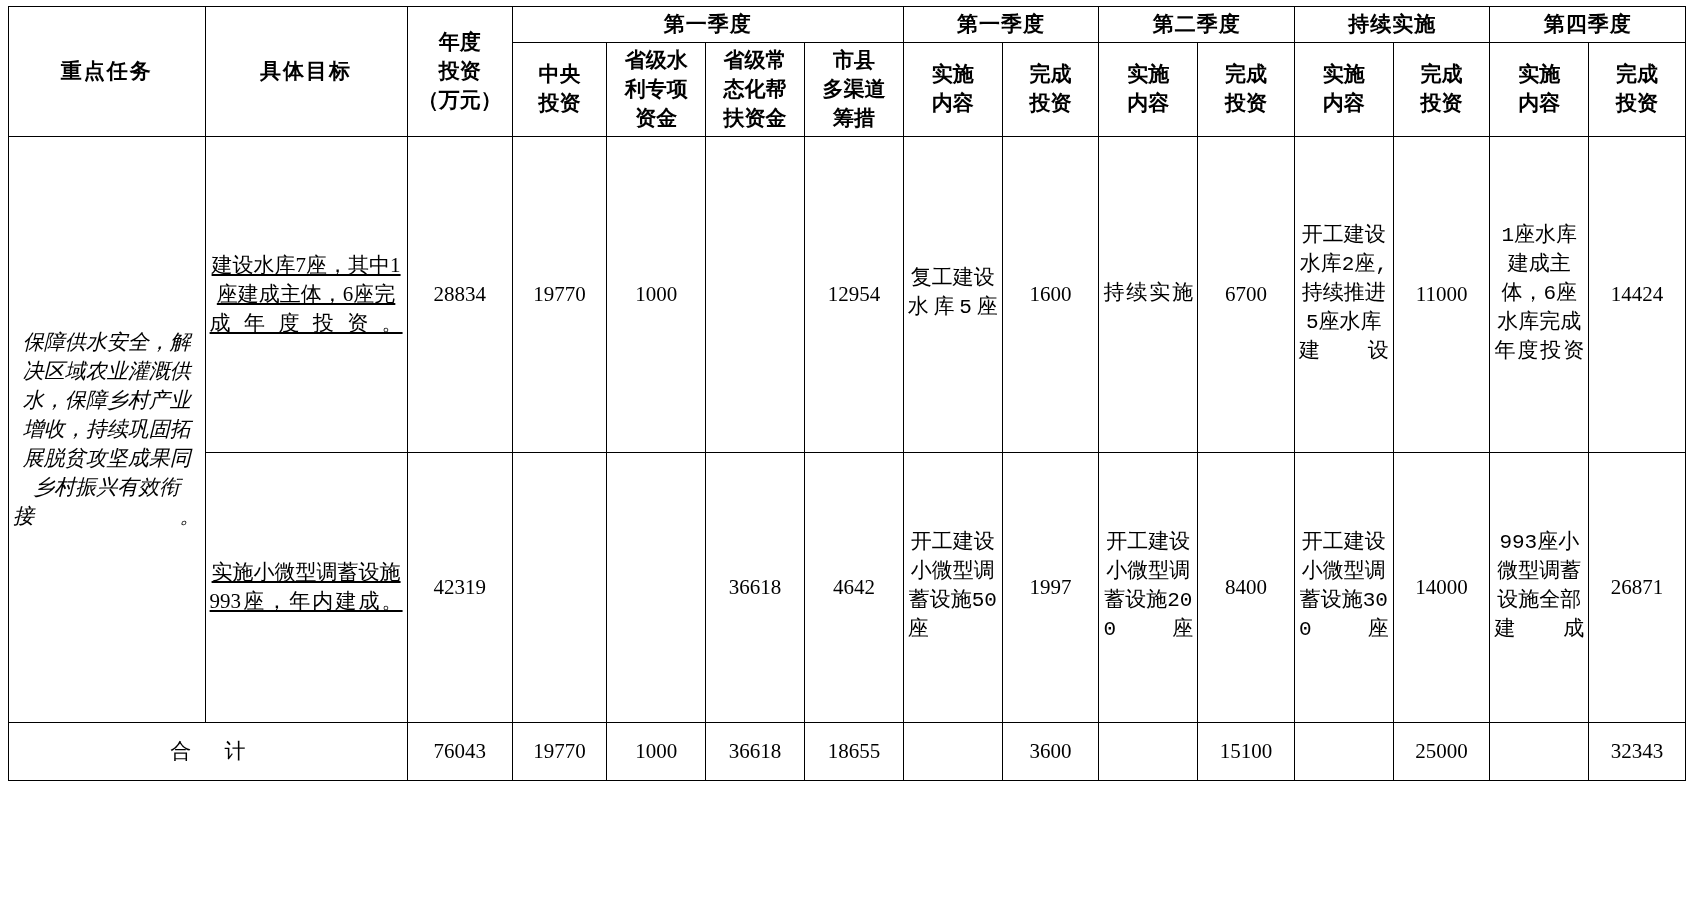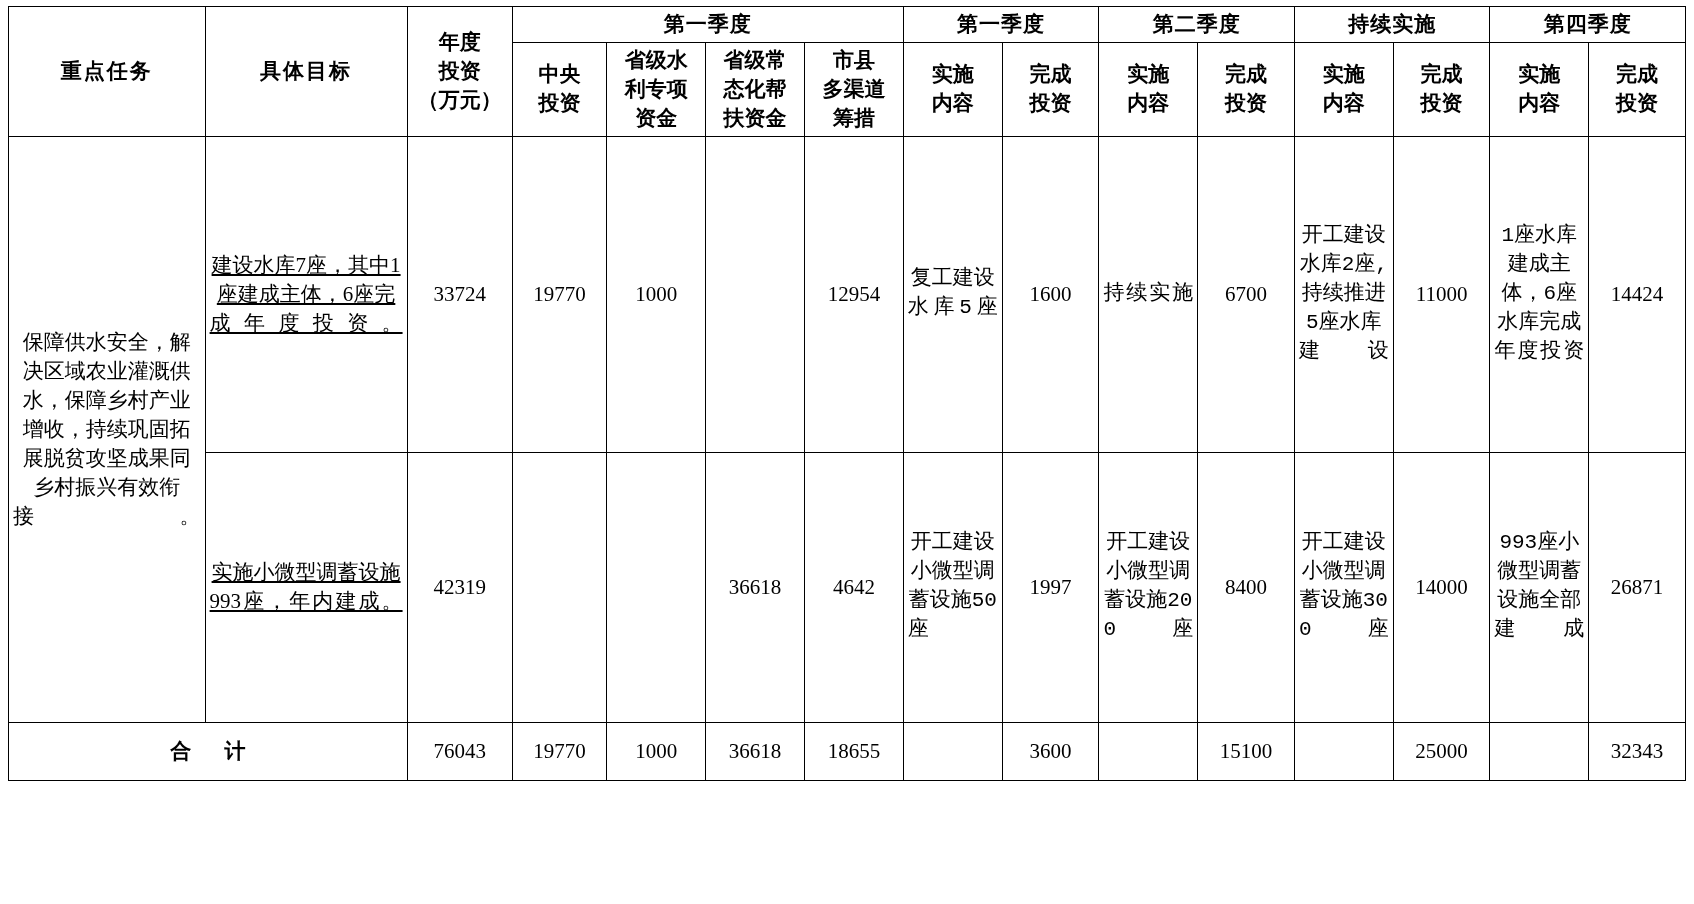--- a/index.html
+++ b/index.html
@@ -67,24 +67,25 @@
   .num {
     font-size: 21.5px;
     text-align: center;
   }
   .task-cell {
     font-size: 21.5px;
     line-height: 1.6;
     text-align: justify;
     text-align-last: justify;
     padding: 0 4px;
+    font-style: italic;
   }
   .total-label {
     font-size: 22px;
-    font-weight: bold;
+    font-weight: normal;
     letter-spacing: 14px;
     text-indent: 14px;
   }
   tr.total-row td {
     height: 58px;
   }
   .narrow-just {
     text-align: justify;
     text-align-last: justify;
     font-size: 21.5px;
@@ -194,21 +195,21 @@
         <th class="hdr-sub">
           <span class="ln">完成</span>
           <span class="ln">投资</span>
         </th>
       </tr>
     </thead>
     <tbody>
       <tr style="height:316px;">
         <td rowspan="2" class="task-cell">保障供水安全，解决区域农业灌溉供水，保障乡村产业增收，持续巩固拓展脱贫攻坚成果同乡村振兴有效衔接。</td>
         <td class="cell-text">建设水库7座，其中1座建成主体，6座完成年度投资。</td>
-        <td class="num">33724</td>
+        <td class="num">28834</td>
         <td class="num">19770</td>
         <td class="num">1000</td>
         <td class="num"></td>
         <td class="num">12954</td>
         <td class="narrow-just">复工建设水库5座</td>
         <td class="num">1600</td>
         <td class="narrow-just">持续实施</td>
         <td class="num">6700</td>
         <td class="narrow-just">开工建设水库2座,持续推进5座水库建设</td>
         <td class="num">11000</td>

